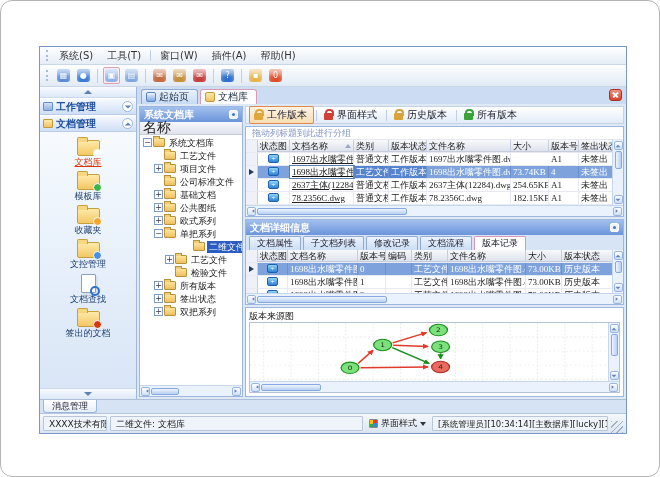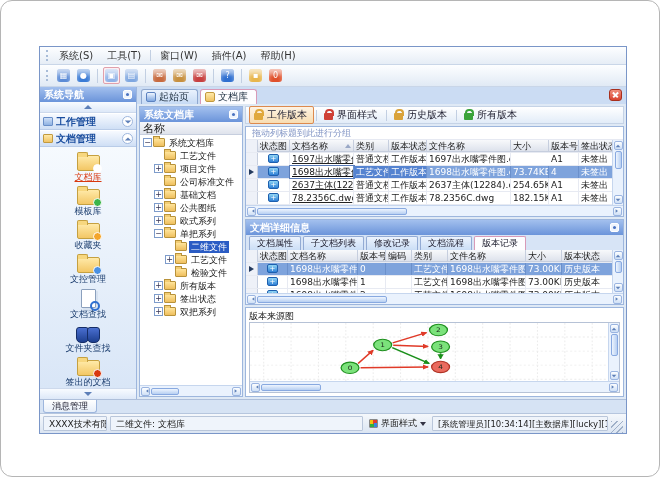--- a/index.html
+++ b/index.html
@@ -56,21 +56,21 @@
   .dtab.active{background:#fdfdff;border-color:#d89ab8;}
   .dticon{width:10px;height:10px;border-radius:2px;flex:none;}
   .dticon.page{background:linear-gradient(#eef5ff,#7fa7e0);border:1px solid #5c82c0;}
   .dticon.folder{background:linear-gradient(#ffe9a8,#f0c364);border:1px solid #c29a3e;}
   .closebtn{position:absolute;right:4px;top:2px;width:13px;height:12px;border-radius:3px;background:linear-gradient(#f0907e,#d8422e);border:1px solid #a82f1d;position:absolute;display:flex;align-items:center;justify-content:center;}
   .closebtn::before,.closebtn::after{content:"";position:absolute;width:7px;height:1.5px;background:#fff;}
   .closebtn::before{transform:rotate(45deg);} .closebtn::after{transform:rotate(-45deg);}
 
   .content{flex:1;display:flex;min-height:0;padding:2px;gap:2px;background:#dfe9f5;}
   .treepanel{width:104px;flex:none;background:#fff;border:1px solid #9db6dd;display:flex;flex-direction:column;}
-  .colhead{height:13px;flex:none;background:linear-gradient(#f7f8fb,#dfe3ec);border-bottom:1px solid #c6cede;font-size:11px;display:flex;align-items:center;padding:0 3px;color:#222;}
+  .colhead{height:13px;flex:none;background:linear-gradient(#f7f8fb,#dfe3ec);border-bottom:1px solid #c6cede;font-size:14px;display:flex;align-items:center;padding:0 3px;color:#222;}
   .tree{flex:1;overflow:hidden;padding-top:1px;}
   .tnode{display:flex;align-items:center;height:13px;font-size:9px;white-space:nowrap;cursor:default;}
   .texp{width:9px;height:9px;flex:none;border:1px solid #7e9ccb;background:#fff;font-size:8px;line-height:7px;text-align:center;color:#335;margin-right:1px;}
   .texp.none{border:none;background:transparent;}
   .tfold{width:12px;height:9px;flex:none;background:linear-gradient(#ffe49a,#efbf5e);border:1px solid #b8923a;border-radius:1px;position:relative;margin-right:2px;}
   .tfold::before{content:"";position:absolute;top:-3px;left:-1px;width:5px;height:2px;background:#f2cd74;border:1px solid #b8923a;border-bottom:none;}
   .tlabel{padding:0 2px;line-height:12px;}
   .tnode.selected .tlabel{background:#2b5cc4;color:#fff;}
 
   .rightpane{flex:1;display:flex;flex-direction:column;min-width:0;gap:2px;}
@@ -78,21 +78,21 @@
   .vbtn{display:flex;align-items:center;gap:4px;padding:1px 6px 1px 4px;border:1px solid transparent;border-radius:2px;color:#223;cursor:default;}
   .vbtn.selected{border-color:#dd8a4e;background:linear-gradient(#fdf3e4,#f8ddb2);}
   .vsep{width:1px;height:11px;background:#c2cfe2;}
   .mlock{width:9px;height:7px;border-radius:1px;position:relative;margin-top:3px;flex:none;}
   .mlock::before{content:"";position:absolute;top:-4px;left:1px;width:5px;height:5px;border:2px solid;border-bottom:none;border-radius:4px 4px 0 0;border-color:inherit;}
 
   .gridblock{background:#fff;border:1px solid #9db6dd;display:flex;flex-direction:column;flex:none;position:relative;}
   .hint{height:13px;flex:none;display:flex;align-items:center;padding-left:6px;color:#8295c5;font-size:9px;border-bottom:1px solid #e6e9f2;background:#fff;}
   .gridbody{flex:1;display:flex;min-height:0;overflow:hidden;}
   .gtable{flex:1;min-width:0;overflow:hidden;}
-  .grow{display:flex;height:13px;border-bottom:1px solid #e7eaf2;font-size:9px;align-items:stretch;}
+  .grow{display:flex;height:13px;border-bottom:1px solid #e7eaf2;font-size:9px;align-items:stretch;font-family:Liberation Serif, serif;}
   .gcell{flex:none;border-right:1px solid #e7eaf2;padding:0 2px;line-height:12px;overflow:hidden;white-space:nowrap;}
   .ghead .gcell{background:linear-gradient(#f8f9fb,#dde2ec);border-right:1px solid #c6cede;border-bottom:1px solid #c6cede;display:flex;align-items:center;gap:2px;}
   .indicator{width:12px;flex:none;background:#eef1f8;border-right:1px solid #c6cede;display:flex;align-items:center;justify-content:center;}
   .rowarr{width:0;height:0;border-top:3px solid transparent;border-bottom:3px solid transparent;border-left:5px solid #243a5e;}
   .sortasc{width:0;height:0;border-left:3px solid transparent;border-right:3px solid transparent;border-bottom:4px solid #9aa8c6;margin-left:auto;}
   .sticon{display:block;width:11px;height:9px;margin:1px auto;border-radius:2px;background:linear-gradient(#8fd4f4,#2e7fd6);border:1px solid #1d5fae;color:#fff;font-size:7px;line-height:8px;text-align:center;}
   .grow.sel{background:#7ea3dc;color:#fff;}
   .grow.sel .gcell{border-right-color:#6b90cb;border-bottom-color:#6b90cb;}
   .grow.sel .indicator{background:#eef1f8;}
   .grow .link{text-decoration:underline;color:#222;}
@@ -185,24 +185,20 @@
           </span>
           <span class="tbtn">
             <span class="ticon" style="background: linear-gradient(rgba(255, 255, 255, 0.4), rgb(224, 80, 43) 60%), rgb(224, 80, 43);">0</span>
           </span>
         </span>
     </div>
 
     <div class="body">
 
       <div class="sidebar">
-        <div class="phead">
-          <span>系统导航</span>
-          <span class="pin"></span>
-        </div>
         <div class="scrollstrip">
             <span class="arr up"></span>
           </div>
         <div id="sidebar-groups" style="display:flex;flex-direction:column;">
             <div class="grp">
               <span class="gicon work"></span>
               <span class="glabel">工作管理</span>
               <span class="chev">
                 <span class="arr down"></span>
               </span>
@@ -240,24 +236,20 @@
               </span>
               <span class="cap">文控管理</span>
             </div>
             <div class="sideitem">
               <span class="pageicon">
                 <span class="ibadge" style="background: rgb(47, 111, 208);"></span>
               </span>
               <span class="cap">文档查找</span>
             </div>
             <div class="sideitem">
-              <span class="binoc"></span>
-              <span class="cap">文件夹查找</span>
-            </div>
-            <div class="sideitem">
               <span class="fold">
                 <span class="ibadge" style="background: rgb(216, 56, 15);"></span>
               </span>
               <span class="cap">签出的文档</span>
             </div>
           </div>
         <div class="scrollstrip" style="border-top:1px solid #cdd9ec;border-bottom:none;">
             <span class="arr down"></span>
           </div>
       </div>
@@ -321,21 +313,21 @@
                 <div class="tnode" style="padding-left: 14px;">
                   <span class="texp">+</span>
                   <span class="tfold"></span>
                   <span class="tlabel">欧式系列</span>
                 </div>
                 <div class="tnode" style="padding-left: 14px;">
                   <span class="texp">−</span>
                   <span class="tfold"></span>
                   <span class="tlabel">单把系列</span>
                 </div>
-                <div class="tnode selected" style="padding-left: 25px;">
+                <div class="tnode selected" style="padding-left: 43px;">
                   <span class="texp none"></span>
                   <span class="tfold"></span>
                   <span class="tlabel">二维文件</span>
                 </div>
                 <div class="tnode" style="padding-left: 25px;">
                   <span class="texp">+</span>
                   <span class="tfold"></span>
                   <span class="tlabel">工艺文件</span>
                 </div>
                 <div class="tnode" style="padding-left: 25px;">

